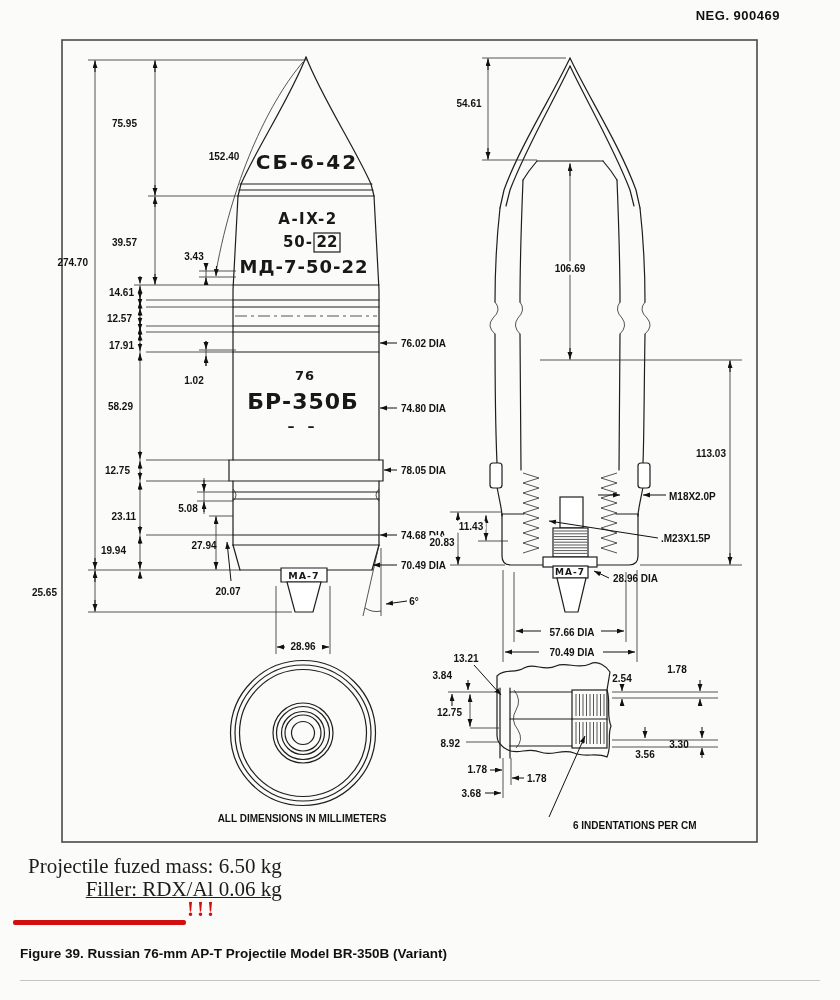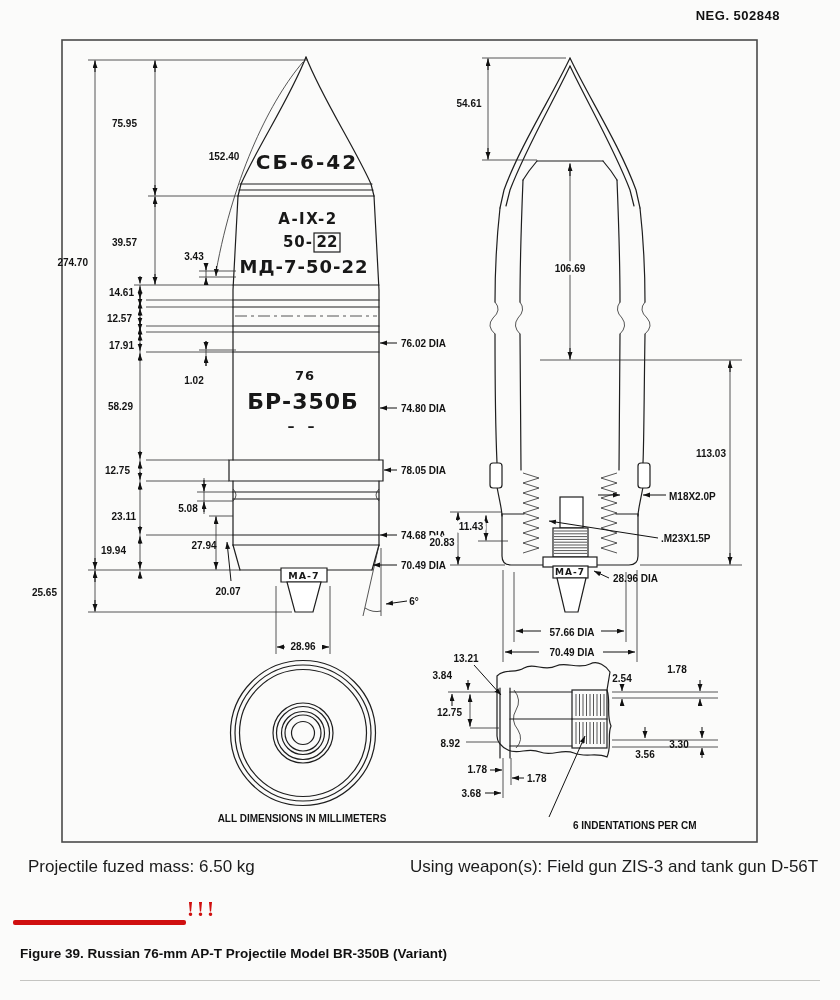--- a/index.html
+++ b/index.html
@@ -8,33 +8,33 @@
   svg{position:absolute;left:0;top:0;}
   .ln{stroke:#1e1e1e;stroke-width:1.2;fill:none;stroke-linecap:round;}
   .tn{stroke:#2b2b2b;stroke-width:.8;fill:none;}
   .ar{stroke:#111;stroke-width:1;fill:none;marker-end:url(#ah);}
   .wf{fill:#fff;stroke:#1e1e1e;stroke-width:1.2;}
   .dash{stroke-dasharray:12 4 3 4;}
   text.dim{font-family:"Liberation Sans",sans-serif;font-weight:bold;font-size:10px;fill:#131313;}
   text.mark{font-family:"DejaVu Sans",sans-serif;font-weight:600;fill:#181818;}
   .halo{paint-order:stroke;stroke:#fbfbfa;stroke-width:6;stroke-linejoin:round;}
   #frame{fill:none;stroke:#4a4a4a;stroke-width:1.6;}
-  .notes{position:absolute;font-family:Liberation Sans, sans-serif;font-size:17px;color:#1c1c1c;line-height:23px;}
+  .notes{position:absolute;font-family:Liberation Serif, serif;font-size:21px;color:#1c1c1c;line-height:23px;text-align:right;}
   #notes-left{left:28px;top:855px;}
   #notes-right{left:410px;top:855px;}
   #filler-line{text-decoration:underline;text-decoration-thickness:1px;}
   #red-underline{position:absolute;left:13px;top:920px;width:173px;height:4.5px;background:#d01010;border-radius:2px;}
   #bangs{position:absolute;left:187px;top:897px;color:#d01010;font-family:"Liberation Serif",serif;font-weight:bold;font-size:21px;letter-spacing:3px;}
   #caption{position:absolute;left:20px;top:946px;font-weight:bold;font-size:13.5px;color:#101010;}
   #page-rule{position:absolute;left:20px;top:980px;width:800px;height:1px;background:#c4c4c1;}
 </style>
 </head>
 <body>
 
-<div id="neg">NEG. 502848</div>
+<div id="neg">NEG. 900469</div>
 
 <svg id="blueprint" width="840" height="850" viewBox="0 0 840 850">
   <defs>
     <marker id="ah" markerWidth="8" markerHeight="6" refX="7" refY="2.5" orient="auto" markerUnits="userSpaceOnUse">
       <path d="M0,0 L7,2.5 L0,5 Z" fill="#111"></path>
     </marker>
   </defs>
   <rect id="frame" x="62" y="40" width="695" height="802"></rect>
   <g id="geom">
       <path d="M306,57 C290,98 258,146 241,184 L238,196" class="ln"></path>
@@ -341,22 +341,22 @@
       <text x="677" y="673" text-anchor="middle" class="dim">1.78</text>
       <text x="645" y="758" text-anchor="middle" class="dim">3.56</text>
       <text x="679" y="748" text-anchor="middle" class="dim">3.30</text>
       <text x="573" y="829" text-anchor="start" class="dim" font-size="11">6 INDENTATIONS PER CM</text>
       <text x="302" y="822" text-anchor="middle" class="dim" font-size="11.5">ALL DIMENSIONS IN MILLIMETERS</text>
     </g>
 </svg>
 
 <div class="notes" id="notes-left">
   <div>Projectile fuzed mass:  6.50 kg</div>
+  <div><span id="filler-line">Filler:  RDX/Al 0.06 kg</span></div>
 </div>
 <div class="notes" id="notes-right">
-  <div>Using weapon(s):  Field gun ZIS-3 and tank gun D-56T</div>
 </div>
 
 <div id="red-underline" style="background: rgb(208, 16, 16);"></div>
 <div id="bangs" style="color: rgb(208, 16, 16);">!!!</div>
 
 <div id="caption">Figure 39.  Russian 76-mm AP-T Projectile Model BR-350B (Variant)</div>
 <div id="page-rule"></div>
 
 </body></html>

